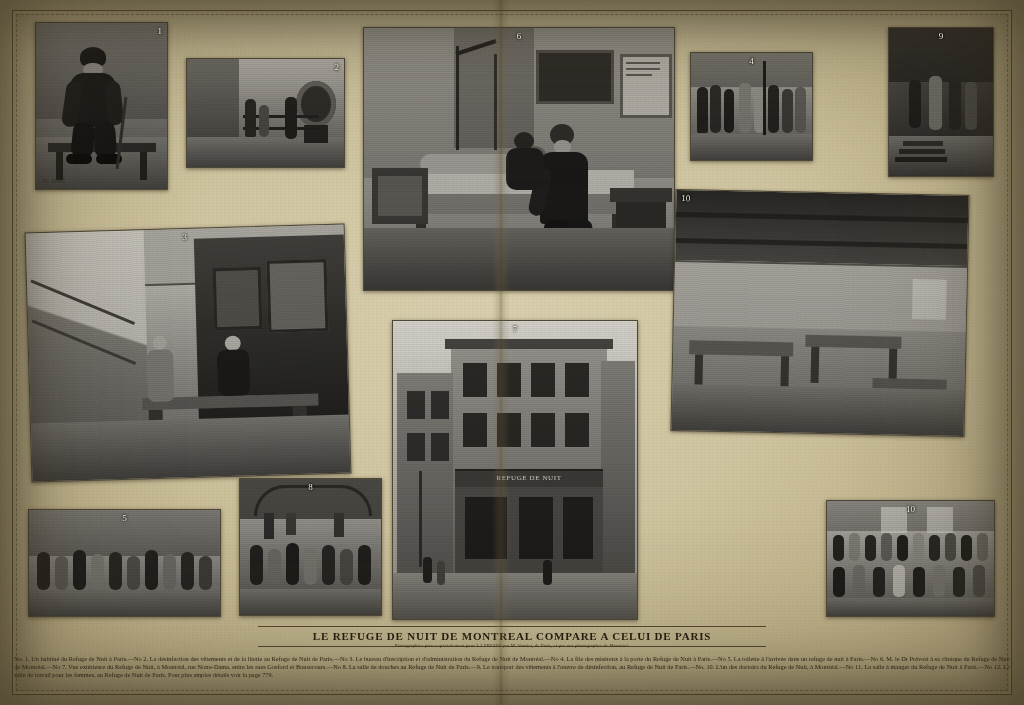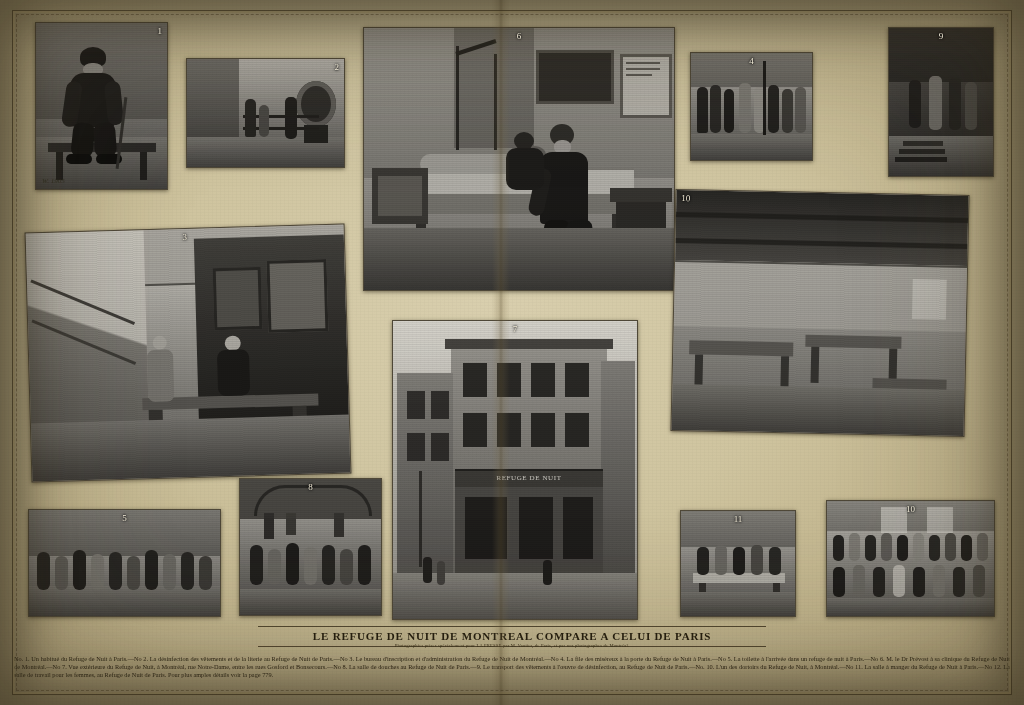--- a/index.html
+++ b/index.html
@@ -460,40 +460,20 @@
       <div style="position:absolute; left:82px; top:66px; width:13px; height:40px; background:#332e24; border-radius:6px;"></div>
       <div style="position:absolute; left:100px; top:70px; width:13px; height:36px; background:#5a5341; border-radius:6px;"></div>
       <div style="position:absolute; left:118px; top:66px; width:13px; height:40px; background:#2c281f; border-radius:6px;"></div>
       <div class="floor" style="height:26px;"></div>
       <div class="tone"></div>
         <div class="halftone"></div>
     </div>
     <span class="num tc">8</span>
   </div>
 
-  <div class="plate" style="left:680px; top:510px; width:114px; height:105px;">
-    <div class="img">
-      <div class="room" style="background:linear-gradient(180deg,#c9c0a5,#6b6455);"></div>
-      <div class="wall" style="left:0; top:0; right:0; height:36px; background:rgba(58,52,38,.45);"></div>
-
-      <div style="position:absolute; left:12px; top:62px; width:92px; height:10px; background:#cdc4a8;"></div>
-      <div style="position:absolute; left:18px; top:72px; width:7px; height:22px; background:#403a2d;"></div>
-      <div style="position:absolute; left:92px; top:72px; width:7px; height:20px; background:#403a2d;"></div>
-
-      <div style="position:absolute; left:16px; top:36px; width:12px; height:28px; background:#2f2a21; border-radius:5px;"></div>
-      <div style="position:absolute; left:34px; top:34px; width:12px; height:30px; background:#7b7360; border-radius:5px;"></div>
-      <div style="position:absolute; left:52px; top:36px; width:12px; height:28px; background:#2a251d; border-radius:5px;"></div>
-      <div style="position:absolute; left:70px; top:34px; width:12px; height:30px; background:#59523f; border-radius:5px;"></div>
-      <div style="position:absolute; left:88px; top:36px; width:12px; height:28px; background:#343025; border-radius:5px;"></div>
-      <div class="floor" style="height:24px;"></div>
-      <div class="tone"></div>
-        <div class="halftone"></div>
-    </div>
-    <span class="num tc">11</span>
-  </div>
 
   <div class="plate" style="left:826px; top:500px; width:167px; height:115px;">
     <div class="img">
       <div class="room" style="background:linear-gradient(180deg,#cdc4a8,#6f6857);"></div>
       <div class="wall" style="left:0; top:0; right:0; height:30px; background:rgba(55,49,36,.4);"></div>
 
       <div class="lite" style="left:54px; top:6px; width:26px; height:26px;"></div>
       <div class="lite" style="left:100px; top:6px; width:26px; height:26px;"></div>
 
       <div style="position:absolute; left:6px; top:34px; width:11px; height:26px; background:#2f2a21; border-radius:5px;"></div>

